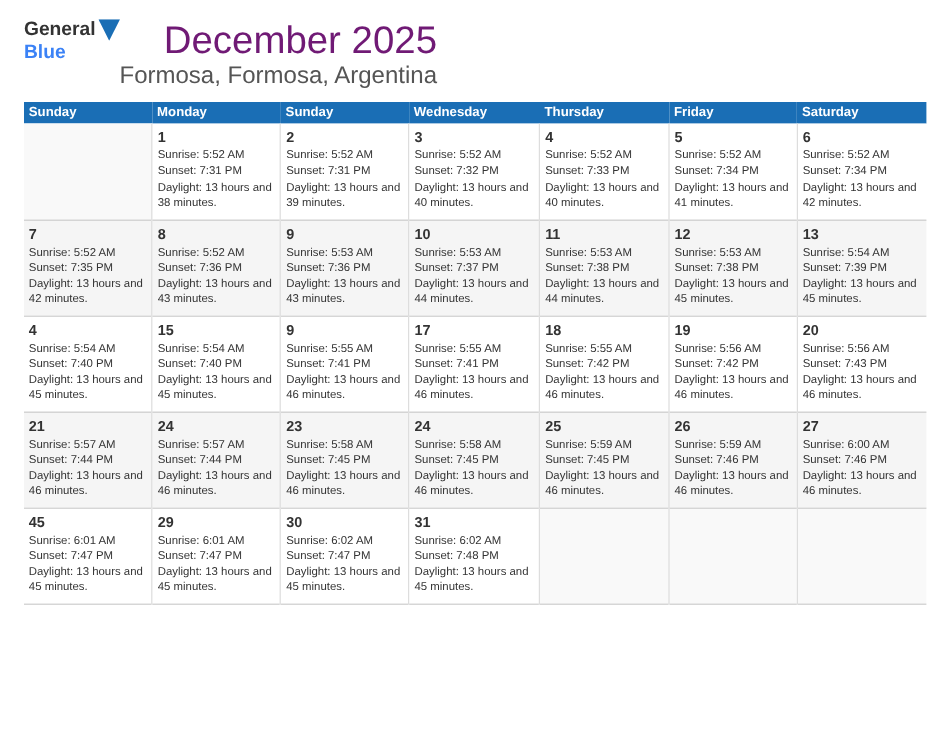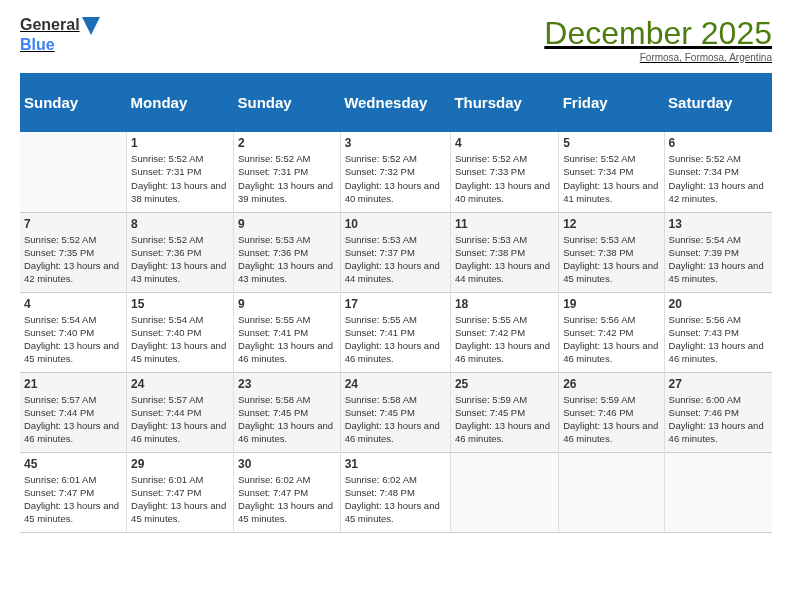--- a/index.html
+++ b/index.html
@@ -11,54 +11,53 @@
       overflow: hidden;
     }
     .page {
       width: 792px;
       height: 612px;
       padding: 15px 20px;
       background: #fff;
     }
     .header {
       display: flex;
-      justify-content: space-between;
+      justify-content: flex-start;
       align-items: flex-start;
       margin-bottom: 10px;
-      text-decoration: underline;
     }
     .logo {
       display: flex;
       align-items: center;
     }
     .title-block {
       text-align: right;
     }
     .month-title {
       font-size: 32px;
       font-weight: normal;
-      color: #4d7c0f;
+      color: #701a75;
     }
     .location {
-      font-size: 10px;
+      font-size: 20px;
       color: #555;
     }
     table {
       width: 100%;
       border-collapse: collapse;
       font-size: 10px;
     }
     thead tr {
       background-color: #1a6eb5;
       color: #fff;
     }
     thead th {
-      padding: 21px 4px;
+      padding: 3px 4px;
       text-align: left;
-      font-size: 15px;
+      font-size: 11px;
       font-weight: bold;
     }
     tbody tr {
       border-bottom: 1px solid #ccc;
     }
     tbody td {
       padding: 4px 4px;
       vertical-align: top;
       border-right: 1px solid #ddd;
       height: 80px;

